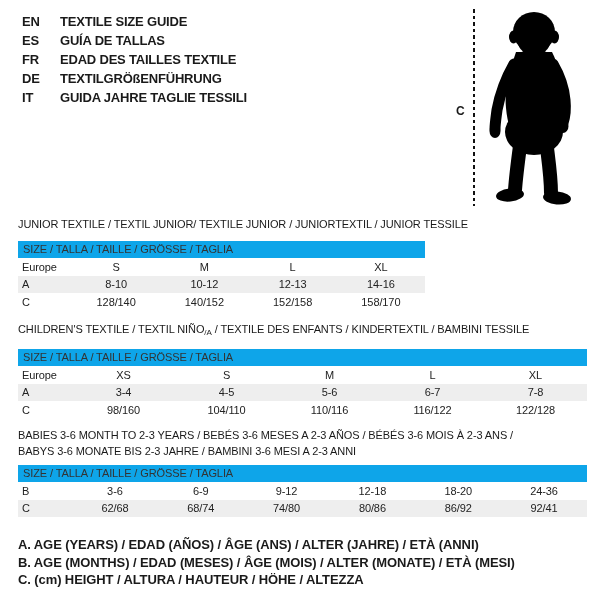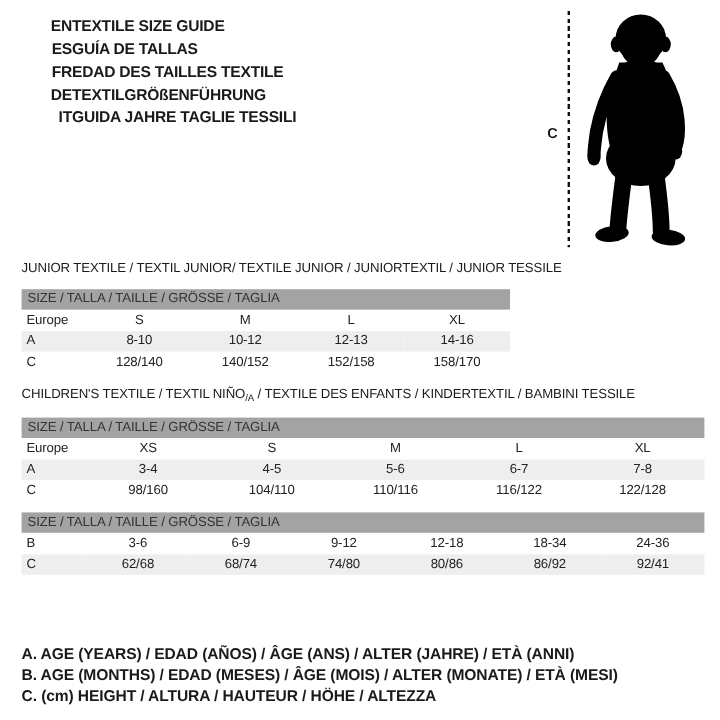--- a/index.html
+++ b/index.html
@@ -6,39 +6,39 @@
   html, body { width: 600px; height: 600px; background: #ffffff; overflow: hidden; }
   body {
     position: relative;
     font-family: "Liberation Sans", sans-serif;
     color: #1a1a1a;
     -webkit-font-smoothing: antialiased;
   }
 
   
   .langs { position: absolute; left: 22px; top: 12px; }
-  .lang-row { display: flex; line-height: 19px; font-size: 13px; font-weight: bold; letter-spacing: -0.2px; text-align: right; }
+  .lang-row { display: flex; line-height: 19px; font-size: 13px; font-weight: bold; letter-spacing: -0.2px; }
   .lang-code { width: 38px; flex: 0 0 38px; }
 
   
   .figure { position: absolute; left: 450px; top: 0; width: 150px; height: 215px; }
   .dash-line {
     position: absolute; left: 23px; top: 9px; width: 2px; height: 197px;
     background: repeating-linear-gradient(to bottom, #111 0 3.5px, transparent 3.5px 6.5px);
   }
   .height-label { position: absolute; left: 6px; top: 104px; font-size: 12px; font-weight: bold; }
   .baby-svg { position: absolute; left: 30px; top: 7px; width: 112px; height: 200px; }
 
   
   .tbl-section { position: absolute; left: 18px; }
   .tbl-title { font-size: 11px; font-weight: normal; letter-spacing: -0.1px; line-height: 13px; margin-bottom: 10px; white-space: nowrap; }
   .tbl-title .subA { font-size: 8px; vertical-align: -2px; }
   .tbl-title.two-line { line-height: 16px; margin-bottom: 6px; white-space: normal; }
   .size-bar {
-    background: #a3a3a3; color: #333333;
+    background: #0ea5e9; color: #333333;
     height: 17px; line-height: 17px;
     font-size: 11px; padding-left: 5px; letter-spacing: -0.1px;
   }
   table { width: 100%; border-collapse: collapse; table-layout: fixed; }
   td { height: 17.5px; font-size: 11px; text-align: center; color: #222; padding: 0; letter-spacing: -0.1px; }
   td.lbl { text-align: left; padding-left: 4px; }
   col.lblcol { width: 54px; }
   tr:nth-child(even) { background: #eeeeee; }
 
   #t1 { top: 218px; width: 407px; }
@@ -178,39 +178,43 @@
       <td>104/110</td>
       <td>110/116</td>
       <td>116/122</td>
       <td>122/128</td>
     </tr>
   </tbody>
     </table>
 </div>
 
 <div class="tbl-section" id="t3">
+  <div class="tbl-title two-line">
+    <div>BABIES 3-6 MONTH TO 2-3 YEARS / BEBÉS 3-6 MESES A 2-3 AÑOS / BÉBÉS 3-6 MOIS À 2-3 ANS /</div>
+    <div>BABYS 3-6 MONATE BIS 2-3 JAHRE / BAMBINI 3-6 MESI A 2-3 ANNI</div>
+  </div>
   <div class="size-bar">SIZE / TALLA / TAILLE / GRÖSSE / TAGLIA</div>
   <table>
     <colgroup>
         <col class="lblcol">
         <col>
         <col>
         <col>
         <col>
         <col>
         <col>
       </colgroup>
     <tbody>
         <tr>
       <td class="lbl">B</td>
       <td>3-6</td>
       <td>6-9</td>
       <td>9-12</td>
       <td>12-18</td>
-      <td>18-34</td>
+      <td>18-20</td>
       <td>24-36</td>
     </tr>
     <tr>
       <td class="lbl">C</td>
       <td>62/68</td>
       <td>68/74</td>
       <td>74/80</td>
       <td>80/86</td>
       <td>86/92</td>
       <td>92/41</td>

